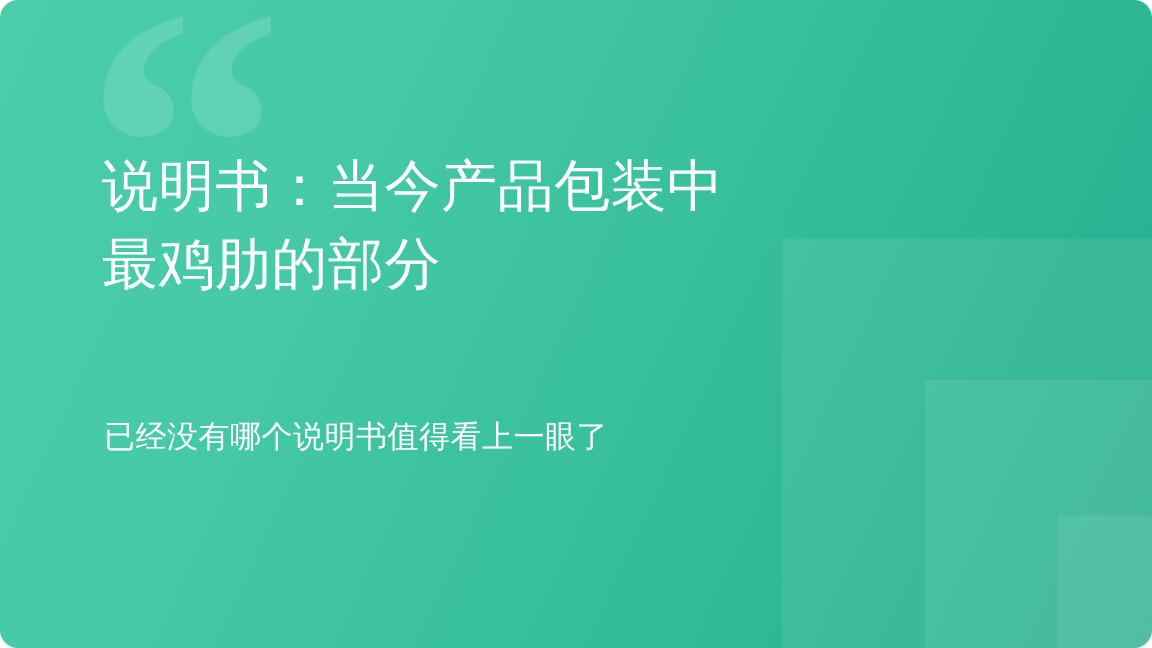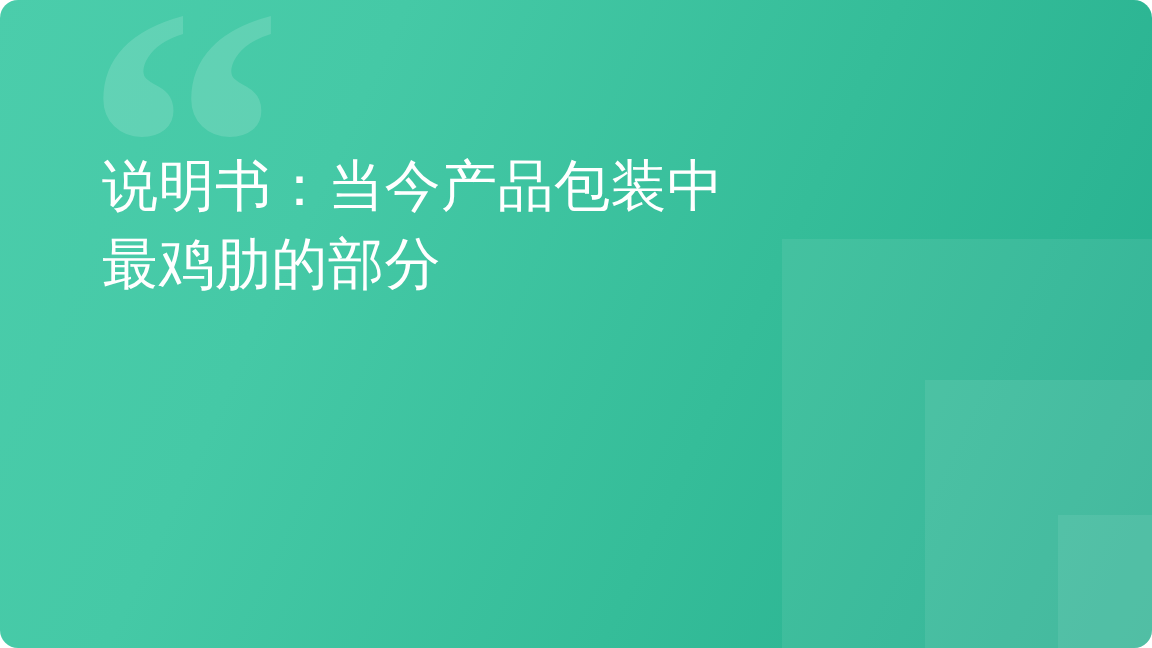--- a/index.html
+++ b/index.html
@@ -107,15 +107,16 @@
 
   <div class="deco-rect" id="deco-rect-1"></div>
   <div class="deco-rect" id="deco-rect-2"></div>
   <div class="deco-rect" id="deco-rect-3"></div>
 
   <div id="deco-quote">“</div>
 
   <div id="content">
     <h1 id="slide-title">说明书：当今产品包装中
 最鸡肋的部分</h1>
+    <p id="slide-subtitle">已经没有哪个说明书值得看上一眼了</p>
   </div>
 
 </div>
 
 </body></html>

